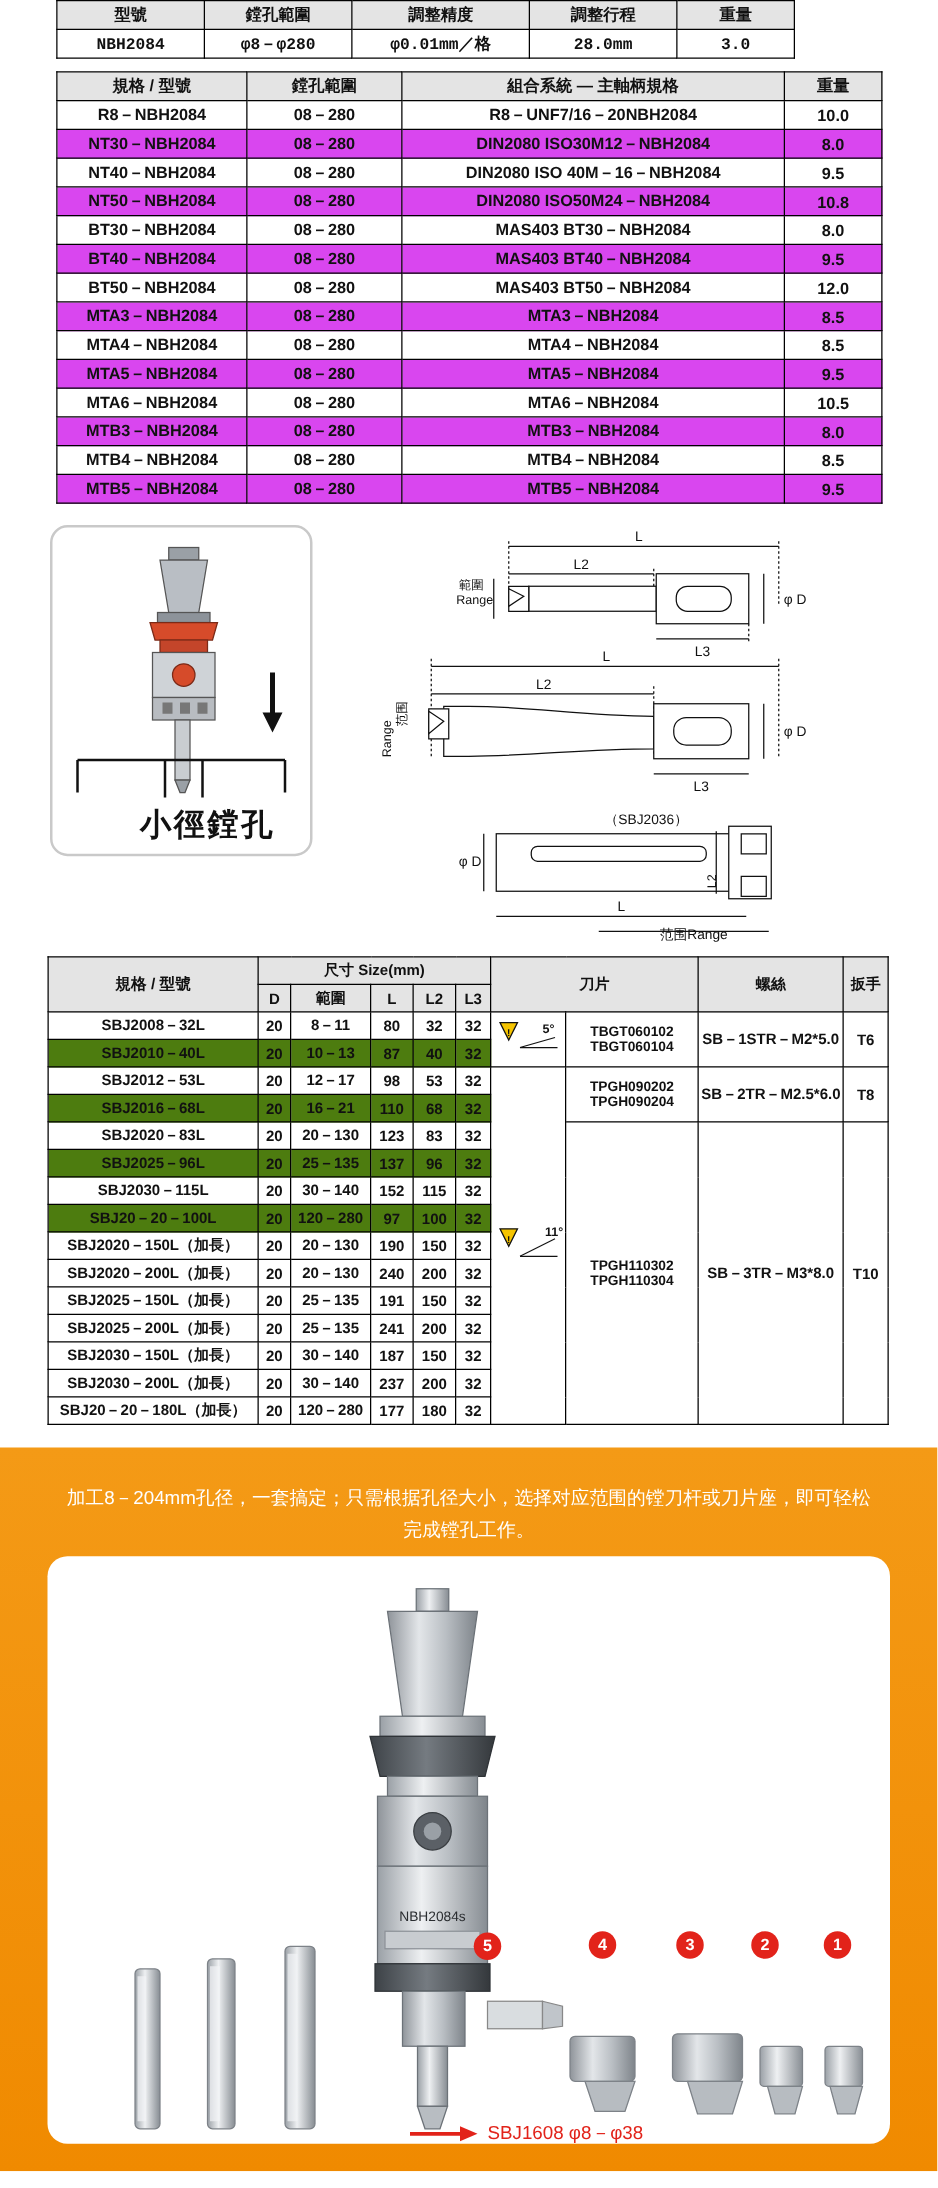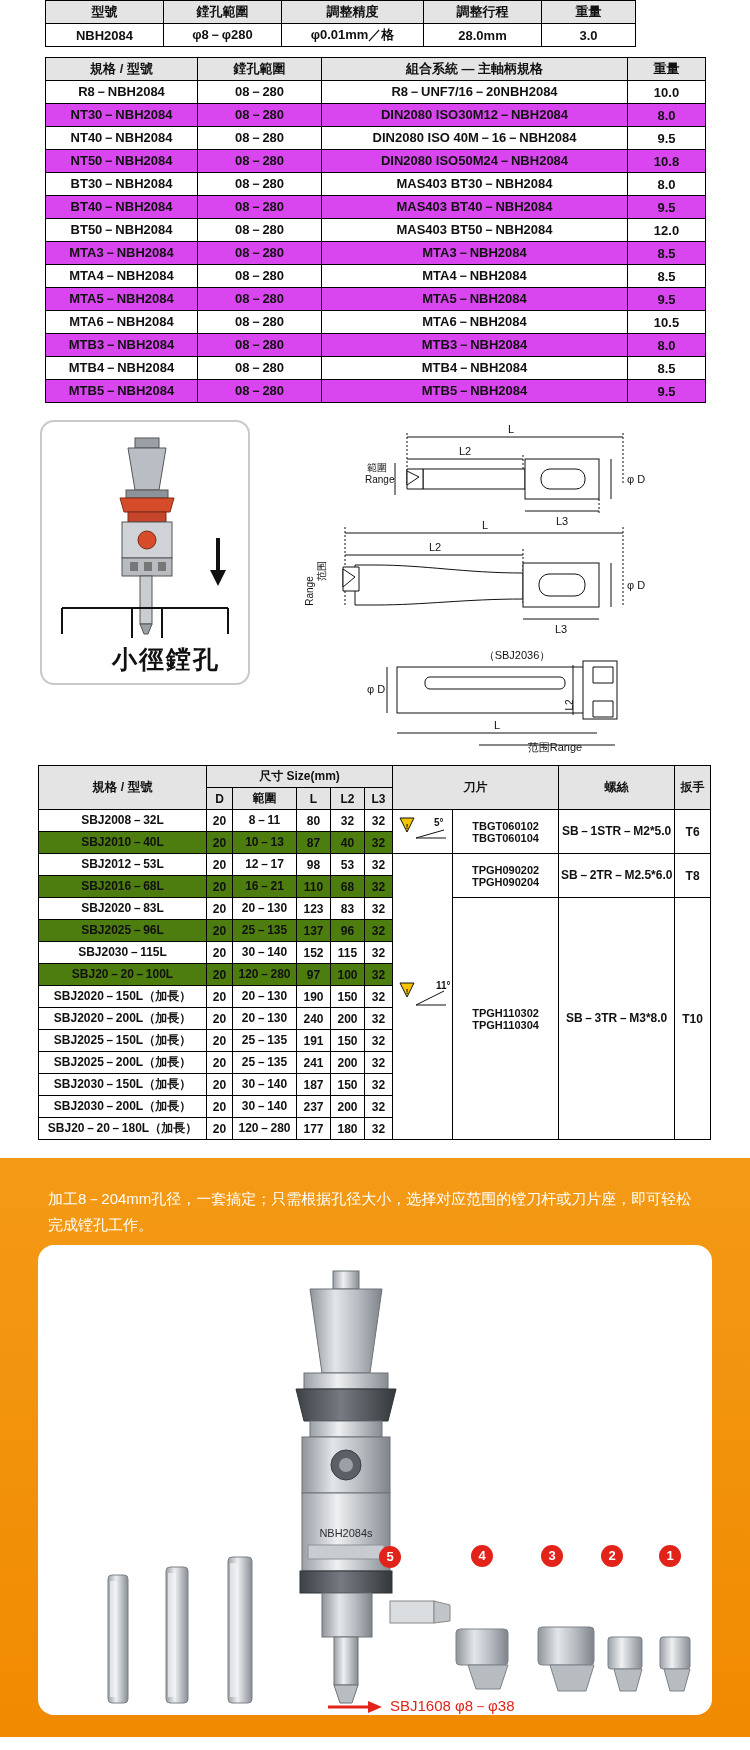--- a/index.html
+++ b/index.html
@@ -23,21 +23,21 @@
     text-align: center;
     vertical-align: middle;
     font-weight: bold;
     padding: 2px 2px;
     white-space: nowrap;
   }
   .hdr { background: #e4e4e4; }
 
   
   .top-table-wrap { padding: 0 45px 0 45px; }
-  #top-table { width: 590px; margin-top: 0; }
+  #top-table { width: 590px; margin-top: 0; font-family: Liberation Mono, monospace; }
   #top-table td { height: 22px; font-size: 13px; }
 
   
   .model-wrap { padding: 10px 45px 0 45px; }
   #model-table { width: 660px; }
   #model-table td { height: 21.5px; font-size: 13px; }
   #model-table .r-alt { background:#d946ef; }
 
   
   .illus {
@@ -81,21 +81,21 @@
     font-weight: bold;
     color: #ffffff;
     letter-spacing: 1px;
   }
   .banner h2 .blk { color:#1a1a1a; }
   .banner p {
     margin: 12px 48px 0 48px;
     color: #ffffff;
     font-size: 15px;
     line-height: 1.75;
-    text-align: left;
+    text-align: center;
   }
   .photo-card {
     margin: 6px 38px 0 38px;
     background:#fff;
     border-radius: 16px;
     height: 470px;
     position: relative;
     overflow: hidden;
   }
   .callout {

